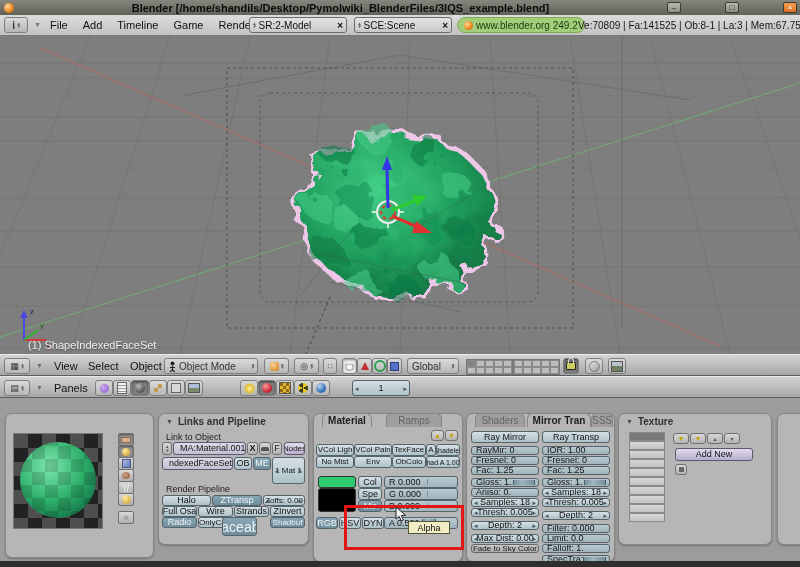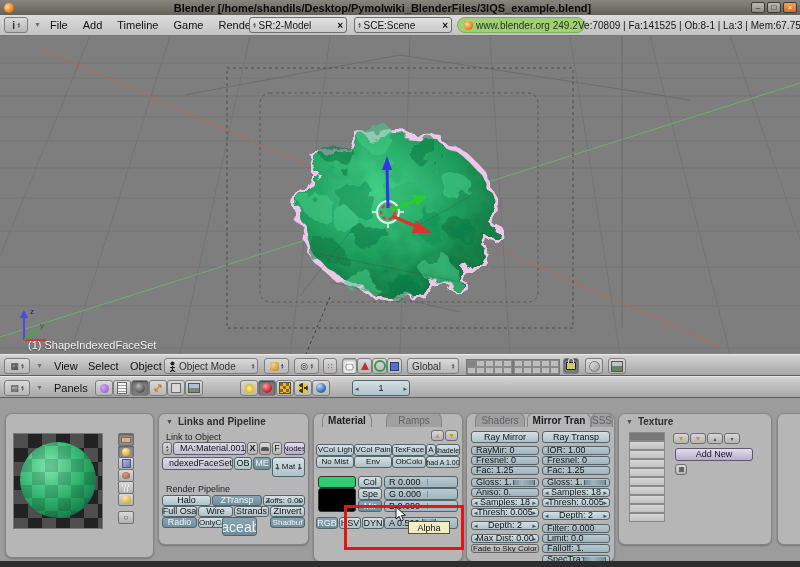--- a/index.html
+++ b/index.html
@@ -2,21 +2,21 @@
 <html><head>
 <meta charset="utf-8">
 <style>
   html,body{margin:0;padding:0;}
   #app{position:relative;width:800px;height:567px;overflow:hidden;
        font-family:"Liberation Sans",sans-serif;background:#9c9c9c;
        -webkit-font-smoothing:antialiased;}
   .abs{position:absolute;box-sizing:border-box;}
   
   #titlebar{left:0;top:0;width:800px;height:15px;
-    background:linear-gradient(#86867e,#626259);display:flex;align-items:center;}
+    background:linear-gradient(#86867e,#626259);display:flex;align-items:center;gap:42px;}
   #titlebar .title{flex:1;text-align:center;font-size:11px;font-weight:bold;color:#0b0b0b;}
   .tbtn{width:14px;height:11px;border:1px solid #3c3c34;border-radius:2px;
     font-size:8px;line-height:9px;text-align:center;color:#222;box-sizing:border-box;}
   .blogo{width:10px;height:10px;margin-left:4px;border-radius:50%;
     background:radial-gradient(circle at 35% 35%,#ffd9a0,#f08a1d 55%,#a85a10);}
   
   #menubar{left:0;top:15px;width:800px;height:21px;
     background:linear-gradient(#dcdcdc,#c2c2c2);border-bottom:1px solid #787878;}
   .menu-item{font-size:11px;color:#111;}
   .fieldbox{display:flex;align-items:center;border:1px solid #6d6d6d;border-radius:3px;
@@ -471,21 +471,21 @@
       </div>
       <div class="w txtf" style="left:3px;top:43px;width:71px;height:13px;">
         <span>ndexedFaceSet</span>
       </div>
       <div class="w cy" style="left:75px;top:43px;width:18px;height:13px;">
         <span>OB</span>
       </div>
       <div class="w on" style="left:94px;top:43px;width:18px;height:13px;">
         <span>ME</span>
       </div>
-      <div class="w cy num" style="left:113px;top:43px;width:33px;height:20px;font-size:8px;">
+      <div class="w cy num" style="left:113px;top:43px;width:33px;height:27px;font-size:8px;">
         <span>1 Mat 1</span>
       </div>
       <span class="small-lbl" style="left:7px;top:70px;">Render Pipeline</span>
       <div class="w cy" style="left:3px;top:81px;width:49px;height:11px;">
         <span>Halo</span>
       </div>
       <div class="w on" style="left:53px;top:81px;width:50px;height:11px;">
         <span>ZTransp</span>
       </div>
       <div class="w cy num" style="left:104px;top:81px;width:42px;height:11px;font-size:8px;">

